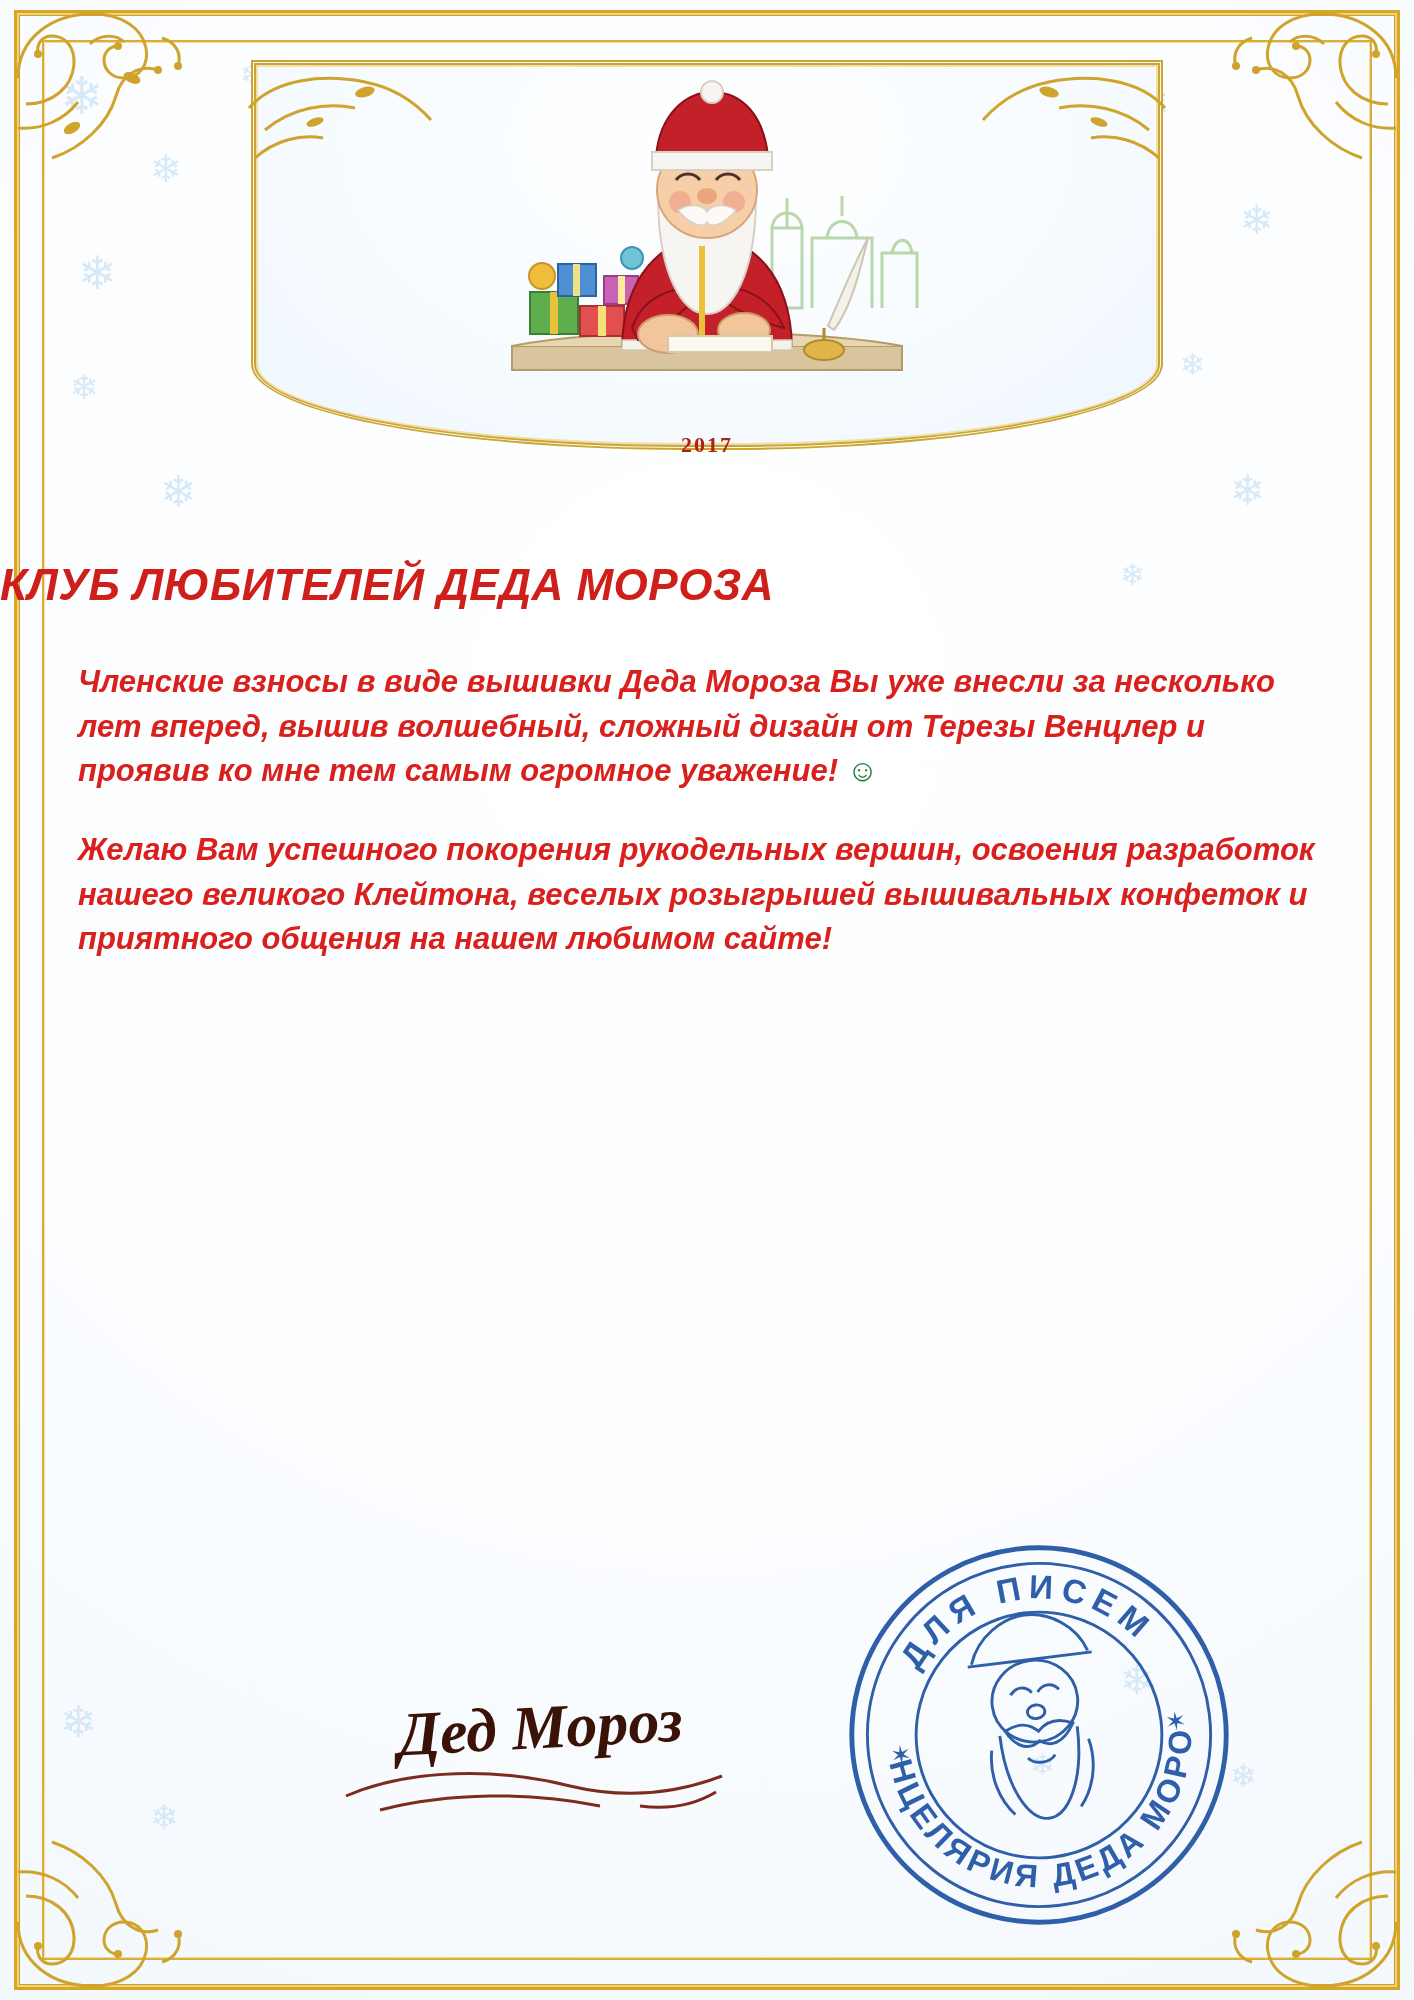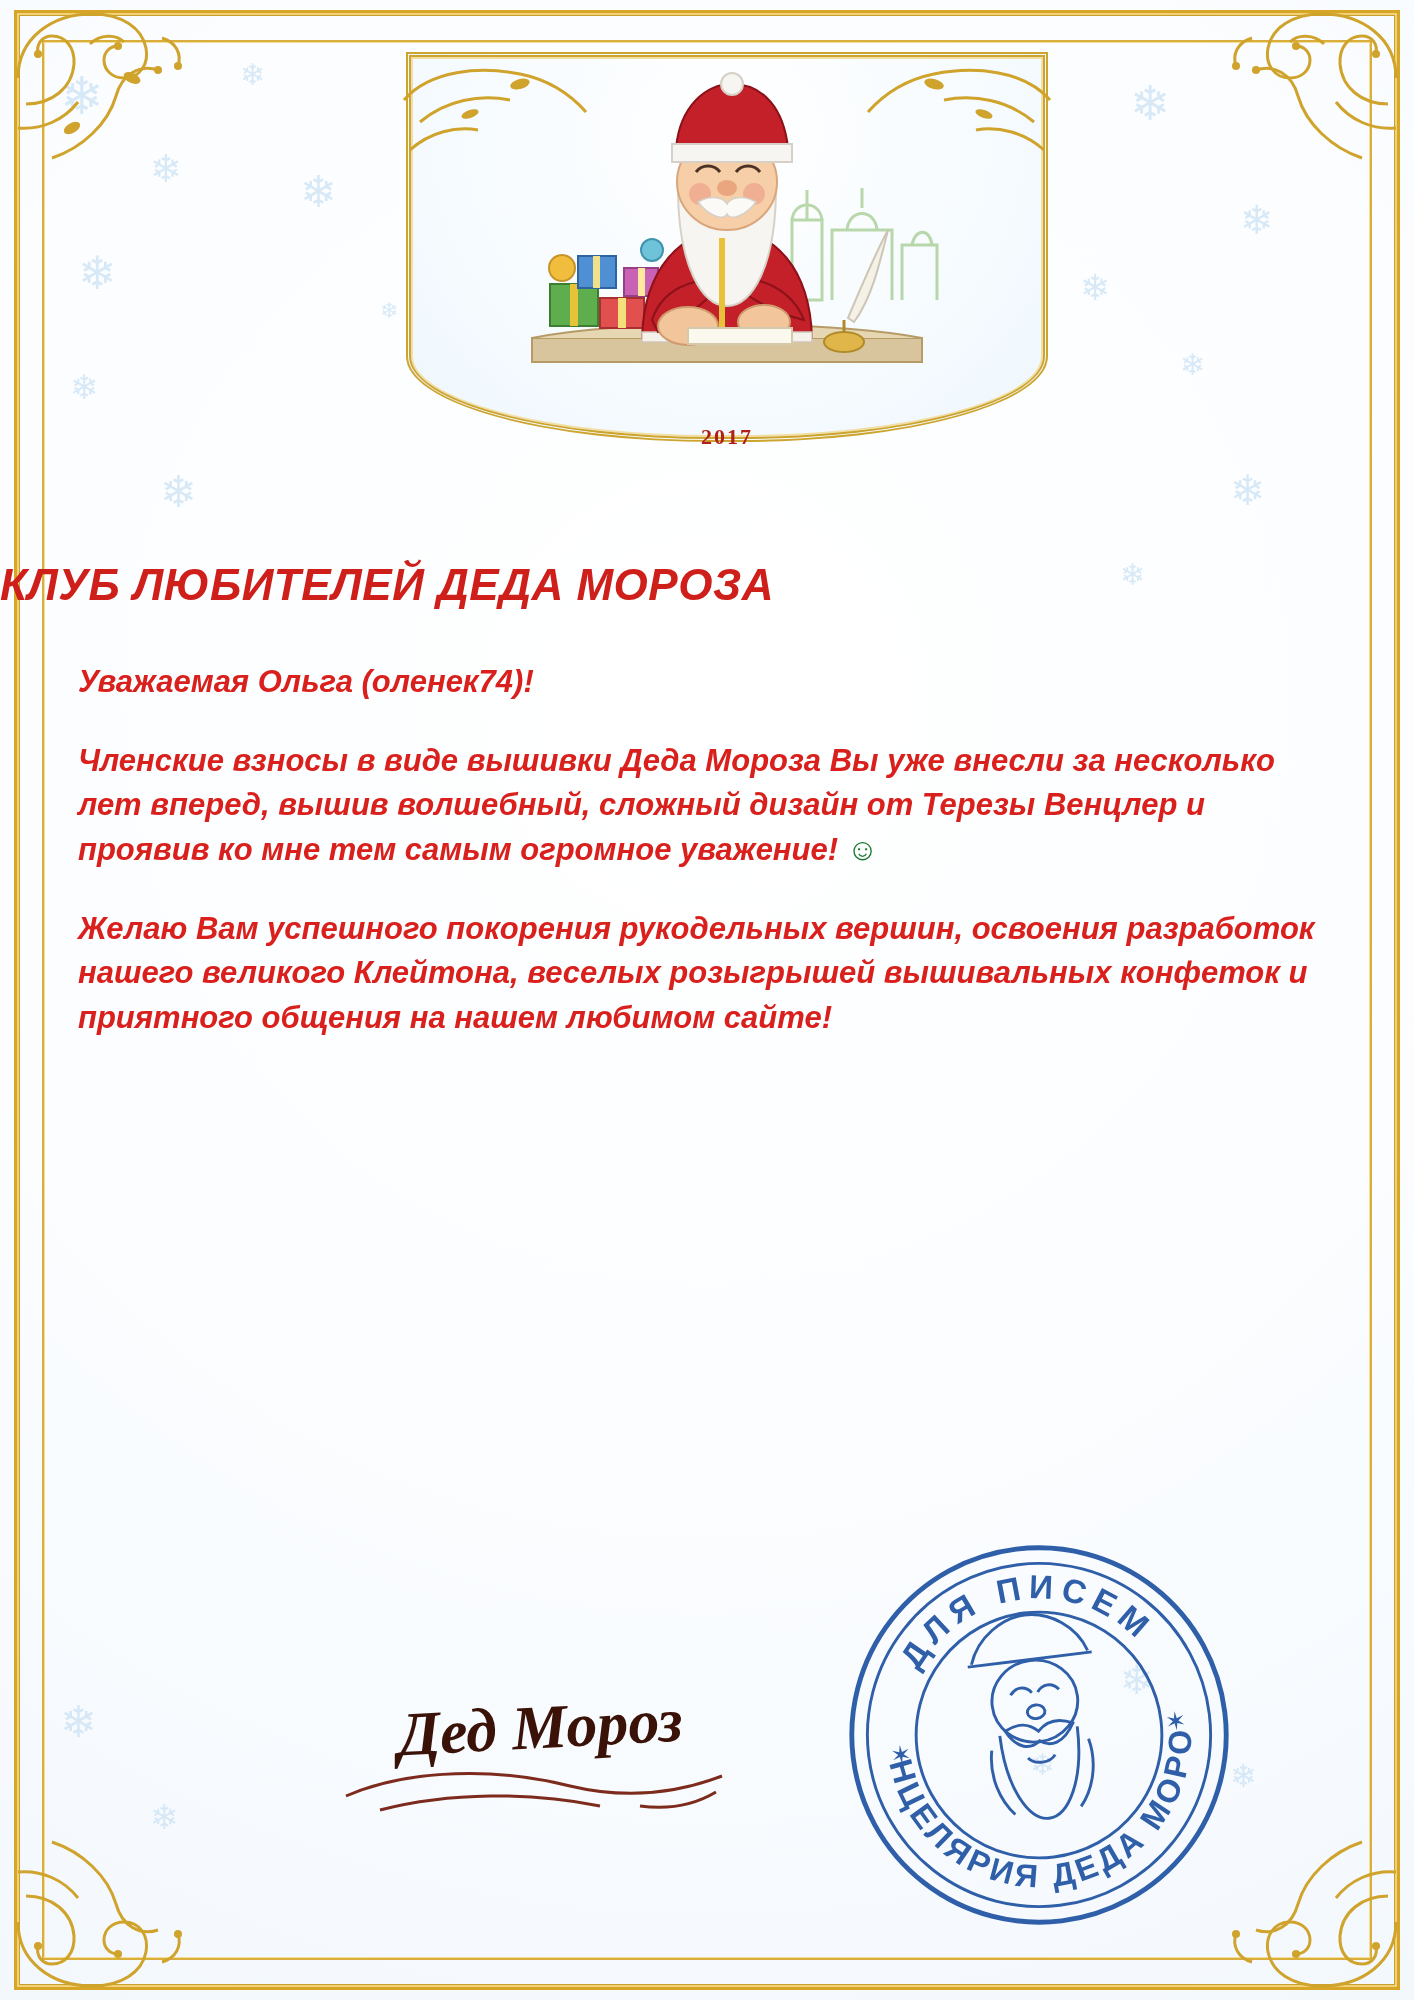--- a/index.html
+++ b/index.html
@@ -55,24 +55,23 @@
     opacity: .8;
     line-height: 1;
     user-select: none;
   }
 
   
   .emblem-wrap {
     position: absolute;
     left: 50%;
     transform: translateX(-50%);
-    top: 52px;
-    width: 642px;
+    top: 60px;
+    width: 912px;
     height: 390px;
-    margin-left: 20px;
   }
   .emblem-frame {
     position: absolute;
     inset: 0;
     border: 5px double #cda42d;
     border-radius: 0 0 48% 48% / 0 0 22% 22%;
     background:
       radial-gradient(ellipse at 50% 20%, #ffffff 0%, #f6fbff 60%, #eef6fd 100%);
     box-shadow: inset 0 0 0 2px #f2dfa5;
   }
@@ -385,21 +384,20 @@
         <path d="M196 258 L300 258 L300 274 L196 274 Z" fill="#fbf8ee" stroke="#d3c9ad" stroke-width="2"></path>
       </g>
     </svg>
 
     <div class="year-badge">2017</div>
   </div>
 
   <div class="club-title">КЛУБ ЛЮБИТЕЛЕЙ ДЕДА МОРОЗА</div>
 
   <div class="letter">
-    <p>Уважаемая Ольга (оленек74)!</p>
     <p>
       <span>Членские взносы в виде вышивки Деда Мороза Вы уже внесли за несколько лет вперед, вышив волшебный, сложный дизайн от Терезы Венцлер и проявив ко мне тем самым огромное уважение!</span>
       <span class="smiley">☺</span>
     </p>
     <p>Желаю Вам успешного покорения рукодельных вершин, освоения разработок нашего великого Клейтона, веселых розыгрышей вышивальных конфеток и приятного общения на нашем любимом сайте!</p>
   </div>
 
   <div class="signature">
     <div class="sig-text">Дед Мороз</div>
     <svg class="sig-flourish" viewBox="0 0 400 60">

